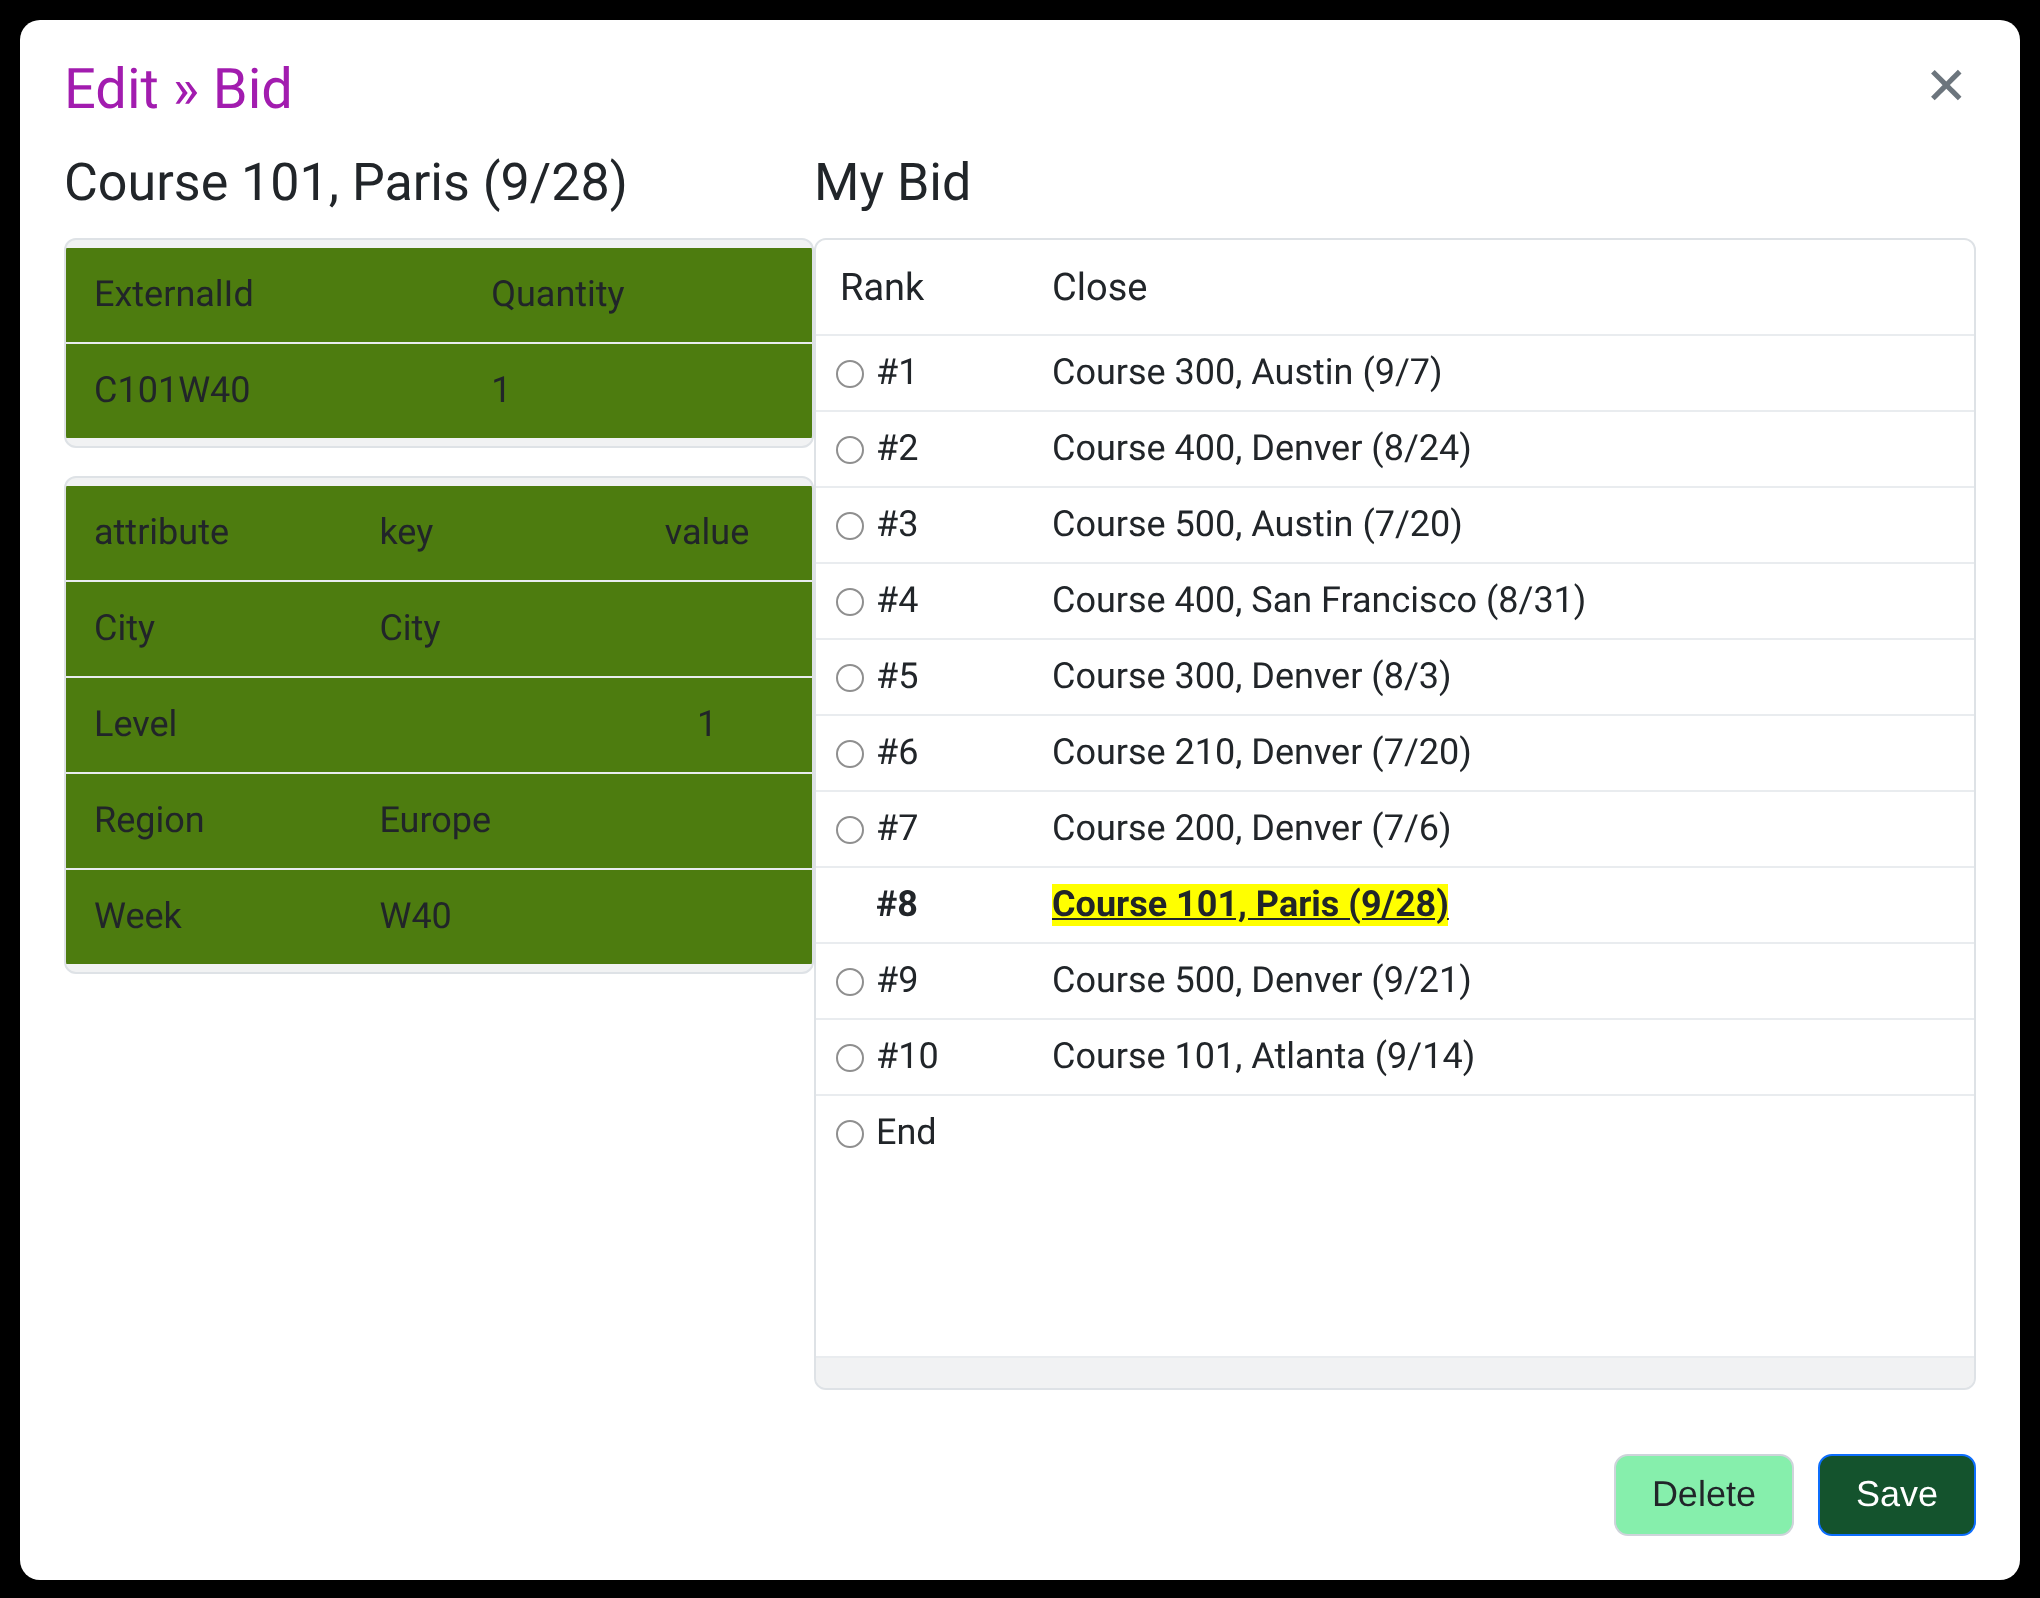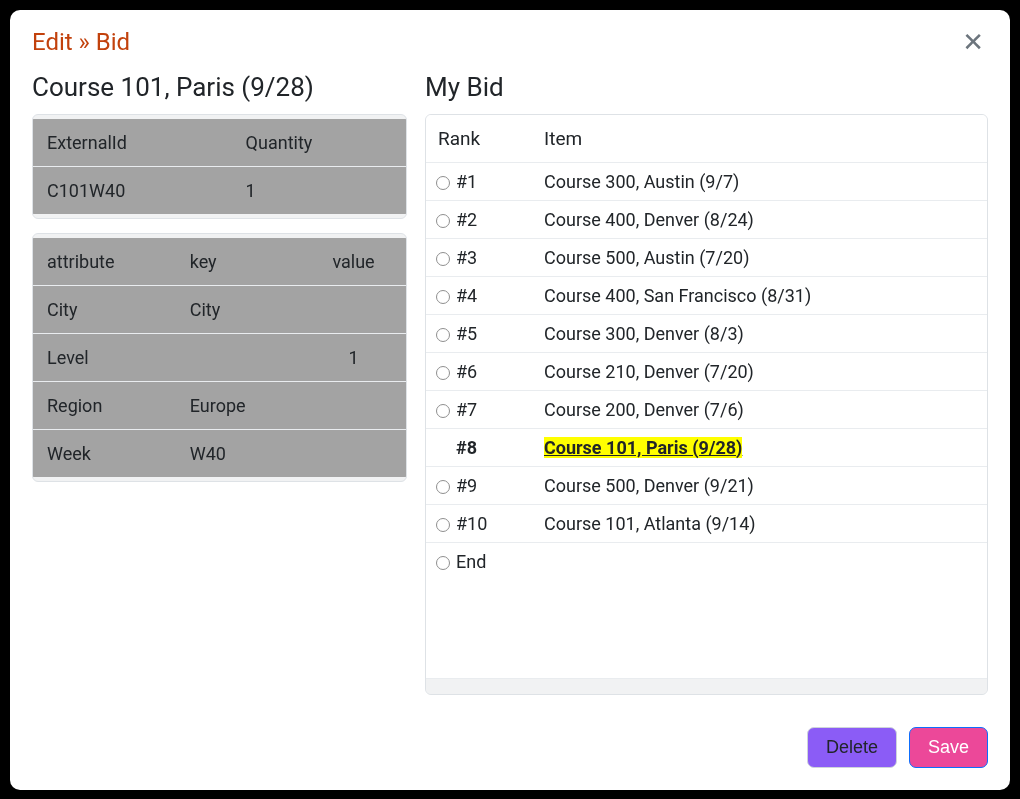--- a/index.html
+++ b/index.html
@@ -22,35 +22,34 @@
       flex-direction: column;
       overflow: hidden;
     }
     .modal-header {
       padding: 18px 22px 16px 22px;
       display: flex;
       align-items: center;
       justify-content: space-between;
     }
     .modal-title {
-      font-size: 24px;
+      font-size: 28px;
       font-weight: 400;
-      color: #c2410c;
+      color: #a21caf;
     }
     .close-x {
       font-size: 26px;
       color: #6c757d;
       cursor: pointer;
       line-height: 1;
       padding: 0 4px;
     }
     .modal-body {
       display: flex;
       padding: 0 22px 18px 22px;
-      gap: 18px;
       flex: 1;
       overflow: hidden;
     }
     .left-panel, .right-panel {
       display: flex;
       flex-direction: column;
     }
     .left-panel { width: 375px; }
     .right-panel { flex: 1; }
     .panel-heading {
@@ -60,21 +59,21 @@
       margin-bottom: 12px;
     }
     .card {
       border: 1px solid #dee2e6;
       border-radius: 6px;
       margin-bottom: 14px;
       background: #f1f2f3;
       overflow: hidden;
     }
     .card-inner {
-      background: #a3a3a3;
+      background: #4d7c0f;
       margin: 4px 0;
     }
     .card table {
       width: 100%;
       border-collapse: collapse;
     }
     .card th, .card td {
       text-align: left;
       font-size: 18px;
       font-weight: 400;
@@ -143,26 +142,26 @@
       padding: 14px 22px 22px;
       display: flex;
       justify-content: flex-end;
       gap: 12px;
     }
     .btn {
       font-size: 18px;
       padding: 9px 18px;
       border-radius: 7px;
       border: 1px solid #ced4da;
-      background: #8b5cf6;
+      background: #86efac;
       color: #212529;
       cursor: pointer;
     }
     .btn-primary {
-      background: #ec4899;
+      background: #14532d;
       border-color: #0d6efd;
       color: #fff;
     }
   </style>
 </head>
 <body>
 
 <div class="modal">
 
   <div class="modal-header">
@@ -233,21 +232,21 @@
 
     <div class="right-panel">
       <div class="panel-heading">My Bid</div>
 
       <div class="bid-card">
         <div class="bid-card-inner">
           <table class="bid-table">
             <thead>
               <tr>
                 <th class="rank-col">Rank</th>
-                <th>Item</th>
+                <th>Close</th>
               </tr>
             </thead>
             <tbody id="bid-body">
                 <tr>
                   <td class="radio-cell"><span class="radio-circle"></span><span>#1</span></td>
                   <td><span>Course 300, Austin (9/7)</span></td>
                 </tr>
                 <tr>
                   <td class="radio-cell"><span class="radio-circle"></span><span>#2</span></td>
                   <td><span>Course 400, Denver (8/24)</span></td>

